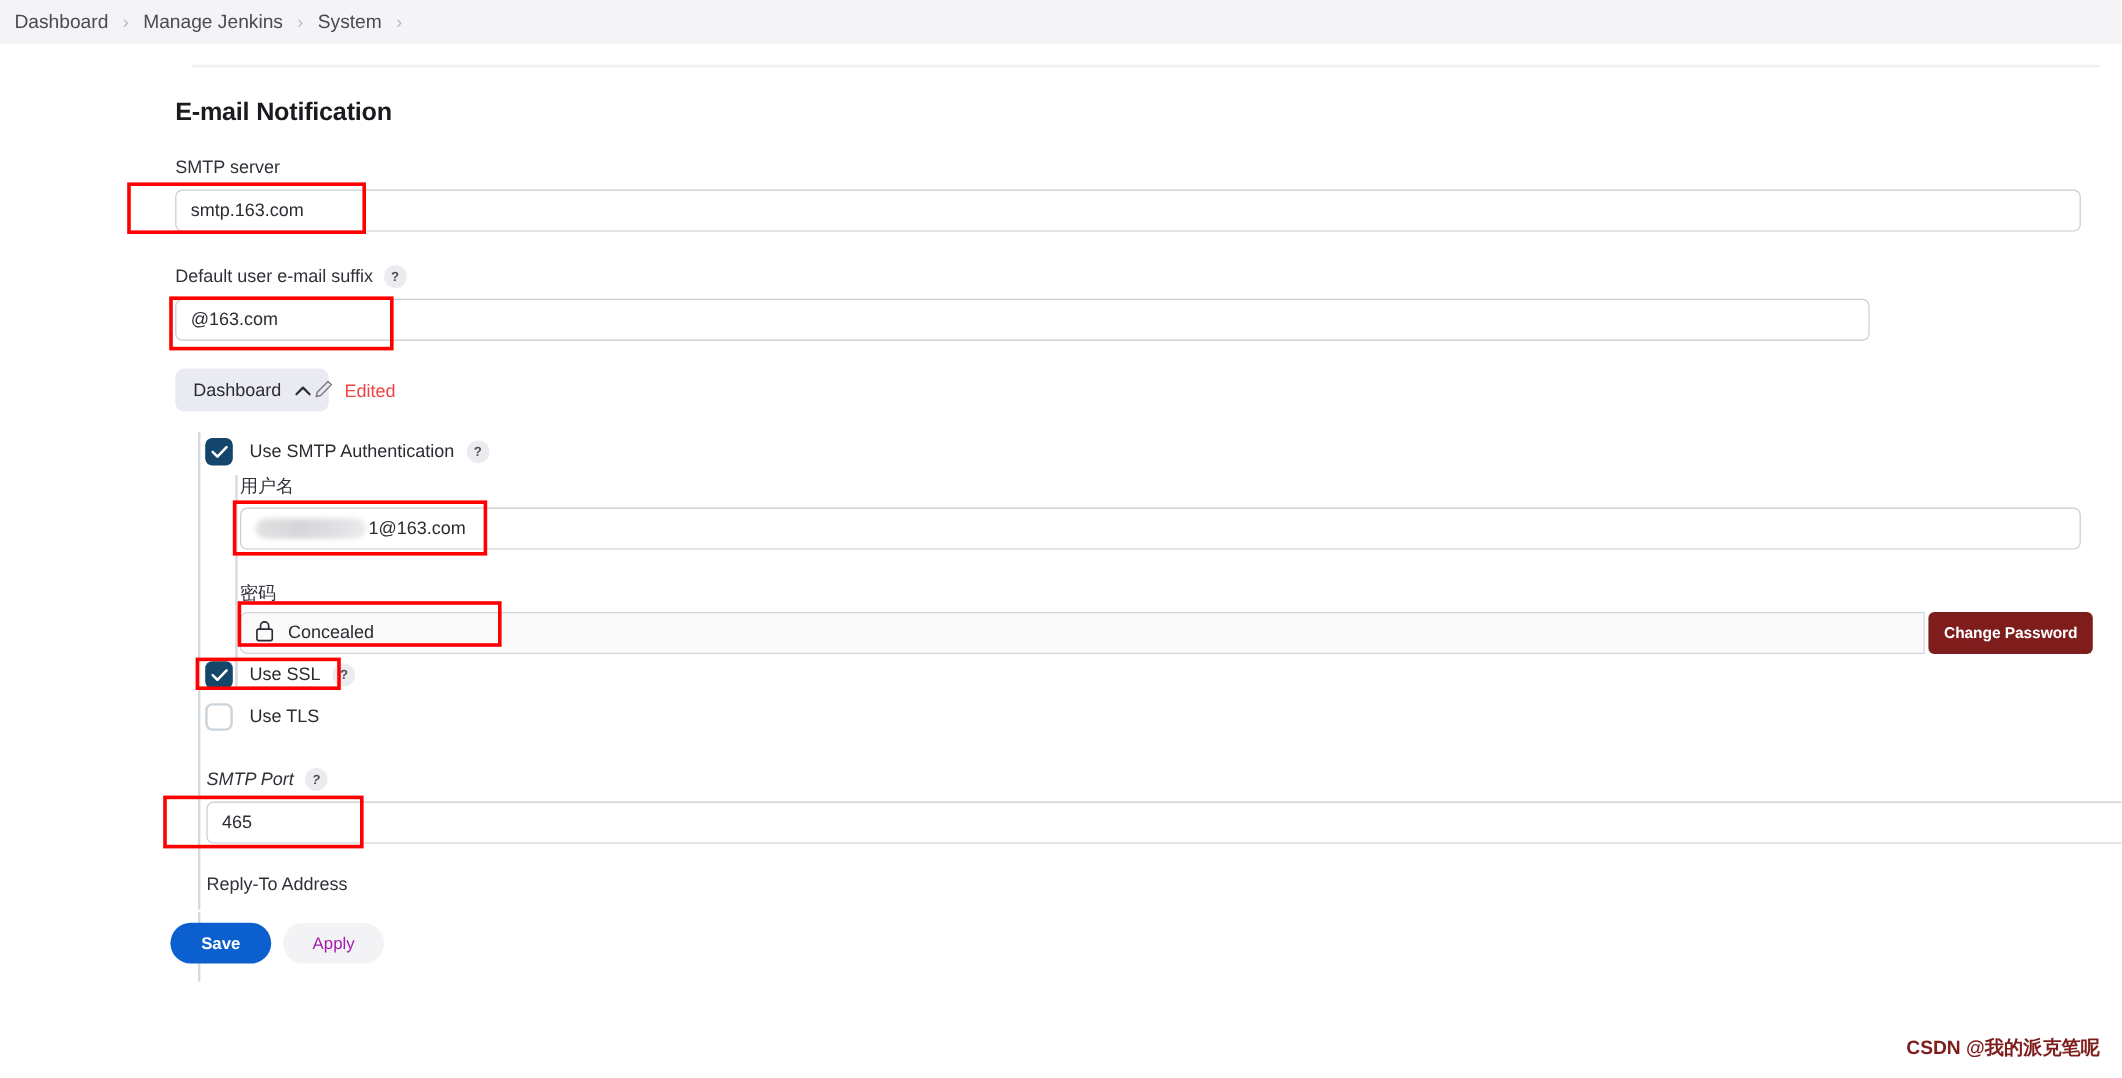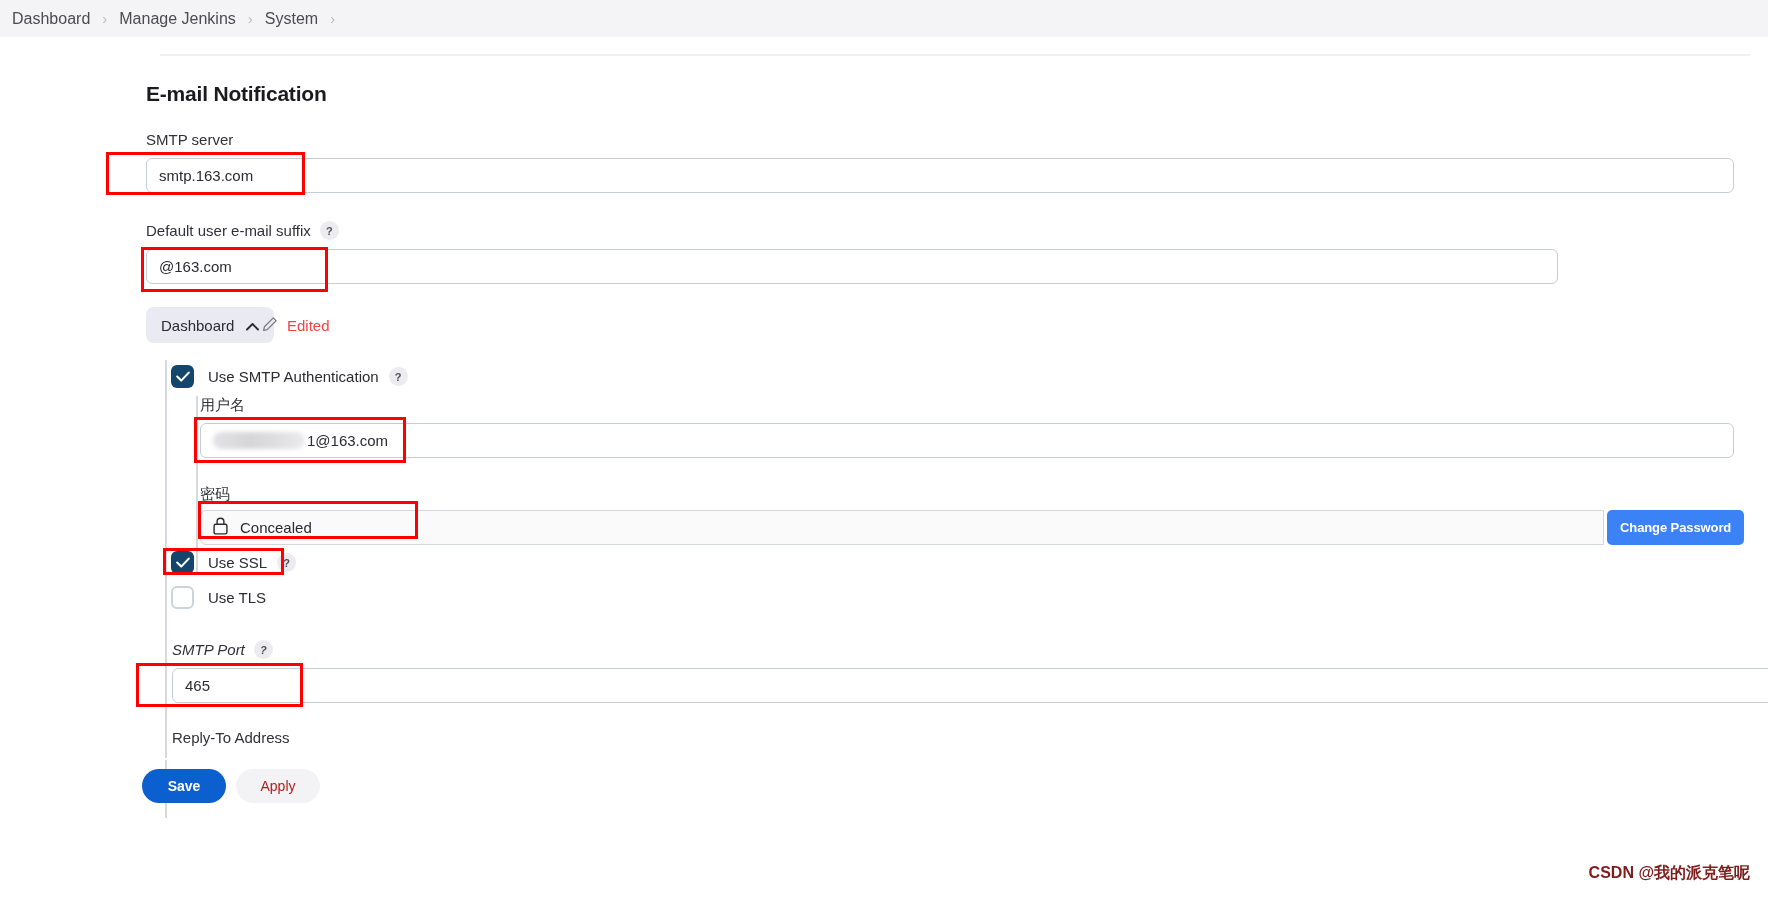--- a/index.html
+++ b/index.html
@@ -146,21 +146,21 @@
     display: flex;
     align-items: center;
     gap: 12px;
     padding: 0 12px;
     font-size: 15px;
     color: #2b2b32;
   }
   .change-pw-btn {
     position: absolute;
     height: 35px;
-    background: #3b82f6;
+    background: #7f1d1d;
     color: #ffffff;
     font-size: 13px;
     font-weight: bold;
     border-radius: 5px;
     display: flex;
     align-items: center;
     justify-content: center;
     padding: 0 13px;
     cursor: pointer;
     letter-spacing: -0.1px;
@@ -191,21 +191,21 @@
     display: flex;
     align-items: center;
     justify-content: center;
     cursor: pointer;
   }
   .apply-btn {
     position: absolute;
     height: 34px;
     min-width: 84px;
     background: #f3f3f6;
-    color: #b91c1c;
+    color: #a21caf;
     border-radius: 17px;
     font-size: 14px;
     display: flex;
     align-items: center;
     justify-content: center;
     cursor: pointer;
   }
 
   
   .annot {

